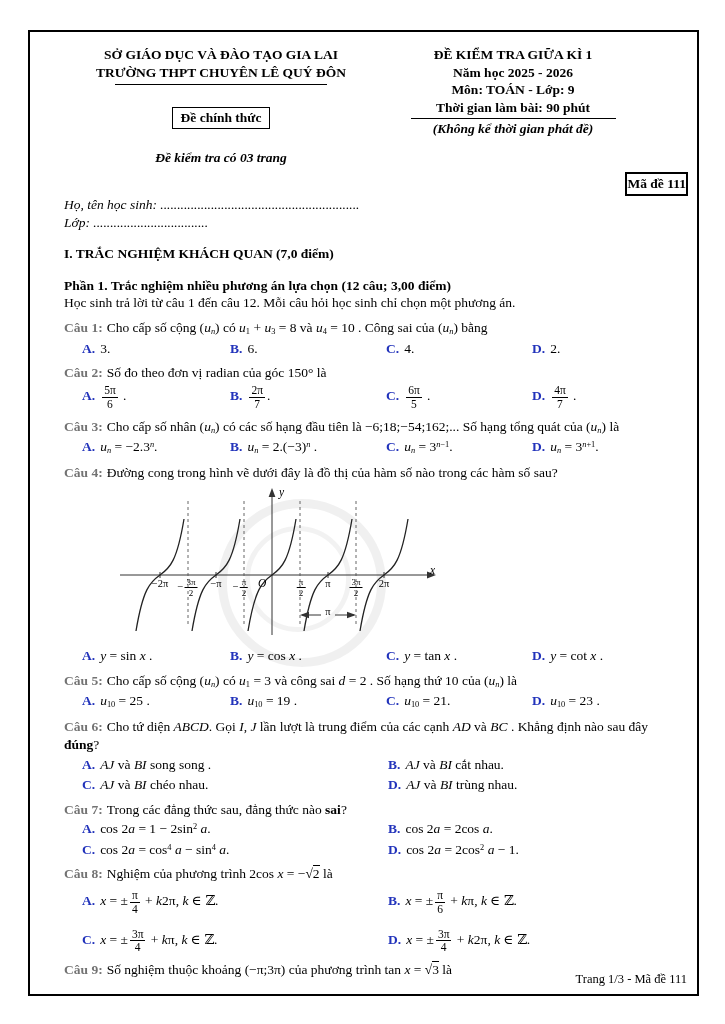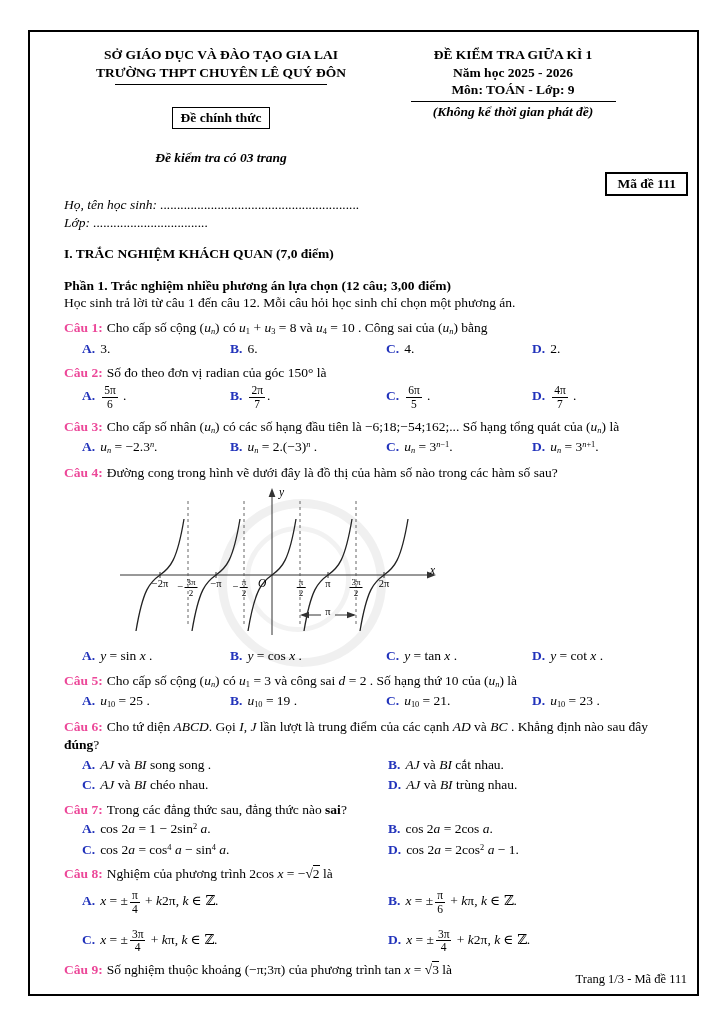--- a/index.html
+++ b/index.html
@@ -14,29 +14,29 @@
   
   .header{display:flex;justify-content:flex-start;min-height:150px;}
   .h-left{width:314px;text-align:center;}
   .h-right{width:270px;text-align:center;}
   .h-line{font-weight:bold;}
   .h-rule{width:212px;border-top:1px solid #000;margin:3px auto 0;}
   .h-rule2{width:205px;border-top:1px solid #000;margin:2px auto 1px;}
   .stamp-box{display:inline-block;border:1px solid #000;padding:1px 8px;font-weight:bold;margin-top:22px;}
   .pages-note{font-weight:bold;font-style:italic;margin-top:20px;}
   .ital-bold{font-weight:bold;font-style:italic;}
-  .code-box{position:absolute;top:126px;right:-28px;border:2px solid #000;font-weight:bold;padding:1px 10px;background:#fff;}
+  .code-box{position:absolute;top:126px;right:-28px;border:2px solid #000;font-weight:bold;padding:1px 0;background:#fff;}
   
   .student-line{font-style:italic;}
   
   .sec-title{font-weight:bold;margin-top:14px;}
   
   .question{margin-top:7px;}
   .stem{margin:0;}
-  .qlabel{color:#ec4899;font-weight:bold;margin-right:4px;}
+  .qlabel{color:#737373;font-weight:bold;margin-right:4px;}
   .okey{color:#2233bb;font-weight:bold;margin-right:5px;}
   .opts{margin-top:2px;padding-left:18px;display:grid;}
   .opts4{grid-template-columns:148px 156px 146px 1fr;}
   .opts2{grid-template-columns:306px 1fr;row-gap:3px;}
   .opts2.tall{row-gap:12px;margin-top:6px;}
   .opt{white-space:nowrap;}
   
   sub{font-size:0.62em;vertical-align:-0.25em;}
   sup{font-size:0.62em;vertical-align:0.45em;}
   .fr{display:inline-block;vertical-align:middle;text-align:center;font-size:11.5px;line-height:1.12;margin:0 2px;}
@@ -69,20 +69,21 @@
       <div class="h-line">SỞ GIÁO DỤC VÀ ĐÀO TẠO GIA LAI</div>
       <div class="h-line">TRƯỜNG THPT CHUYÊN LÊ QUÝ ĐÔN</div>
       <div class="h-rule"></div>
       <div><span class="stamp-box">Đề chính thức</span></div>
       <div class="pages-note">Đề kiểm tra có 03 trang</div>
     </div>
     <div class="h-right">
       <div class="h-line">ĐỀ KIỂM TRA GIỮA KÌ 1</div>
       <div class="h-line">Năm học 2025 - 2026</div>
       <div class="h-line">Môn: TOÁN - Lớp: 9</div>
+      <div class="h-line">Thời gian làm bài: 90 phút</div>
       <div class="h-rule2"></div>
       <div class="ital-bold">(Không kể thời gian phát đề)</div>
     </div>
   </div>
 
   <div class="code-box">Mã đề 111</div>
 
   <div class="student-line">Họ, tên học sinh: ...........................................................</div>
   <div class="student-line">Lớp: ..................................</div>
 

